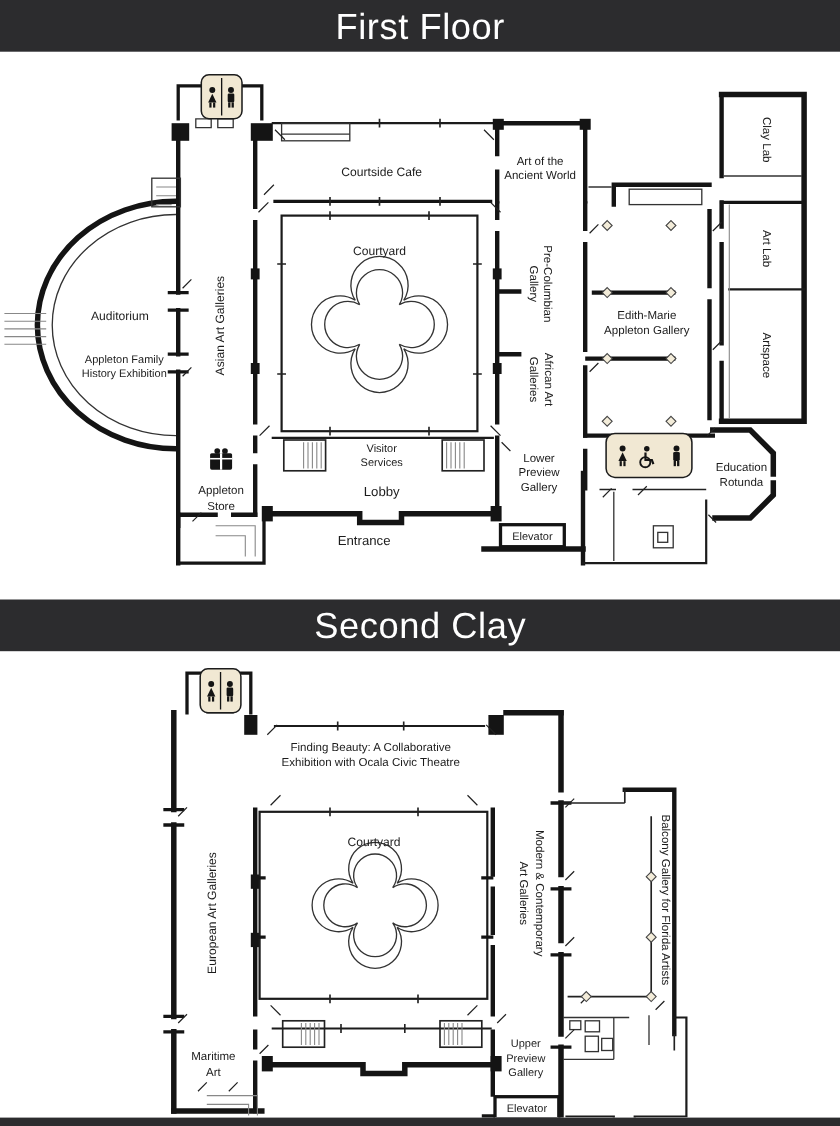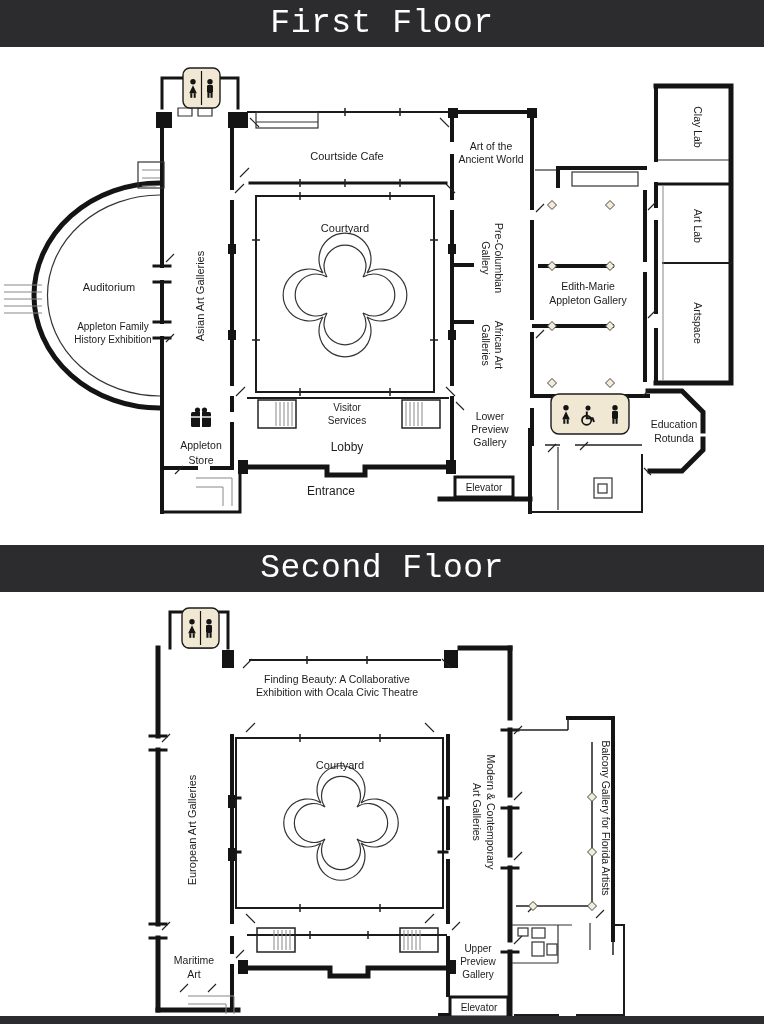--- a/index.html
+++ b/index.html
@@ -1,20 +1,20 @@
 <!DOCTYPE html>
 <html><head>
 <meta charset="utf-8">
 <style>
   html,body{margin:0;padding:0;background:#ffffff;}
   #page{position:relative;width:764px;height:1024px;background:#ffffff;overflow:hidden;
         font-family:"Liberation Sans", sans-serif;}
   .bar{position:absolute;left:0;width:764px;height:47px;background:#2c2c2e;color:#fff;
        display:flex;align-items:center;justify-content:center;font-size:33px;
-       letter-spacing:.5px;font-weight:400;font-family:Liberation Mono, monospace;}
+       letter-spacing:.5px;font-weight:400;}
   .plan{position:absolute;left:0;}
   svg text{font-family:"Liberation Sans", sans-serif;fill:#1c1c1c;}
   .lbl{font-size:11px;}
   .lbl-s{font-size:10px;}
   .lbl-m{font-size:10.5px;}
   .lbl-b{font-size:12px;}
   .w5{stroke:#141414;stroke-width:5;fill:none;stroke-linecap:square;}
   .w4{stroke:#141414;stroke-width:4;fill:none;stroke-linecap:square;}
   .w3{stroke:#141414;stroke-width:3;fill:none;stroke-linecap:square;}
   .w2{stroke:#1b1b1b;stroke-width:2;fill:none;stroke-linecap:square;}
@@ -211,21 +211,21 @@
       <text class="lbl-m" x="201" y="449">Appleton</text>
       <text class="lbl-m" x="201" y="464">Store</text>
       <text class="lbl-s" x="347" y="411">Visitor</text>
       <text class="lbl-s" x="347" y="424">Services</text>
       <text class="lbl-b" x="347" y="451">Lobby</text>
       <text class="lbl-b" x="331" y="495">Entrance</text>
     </g>
   </svg>
 
   <div class="bar" style="top:545px">
-    <span>Second Floor</span>
+    <span>Second Clay</span>
   </div>
 
   <svg class="plan" style="top:592px" width="764" height="424" viewBox="0 592 764 424">
     <g>
 
       <path class="w3" d="M170 612 H228 M170 612 V648 M228 612 V648"></path>
       <rect class="t12" x="188" y="636" width="24" height="12" fill="none"></rect>
       <rect class="blk" x="222" y="650" width="12" height="18"></rect>
 
       <path class="w5" d="M158 648 V736 M158 750 V924 M158 938 V1010"></path>

